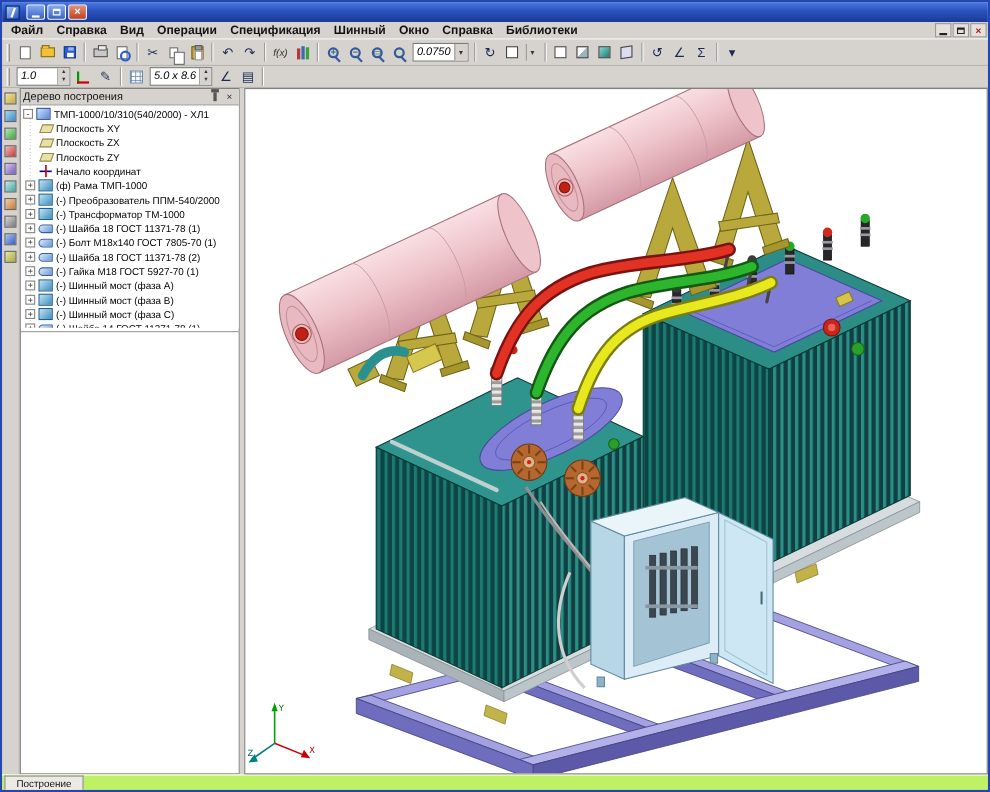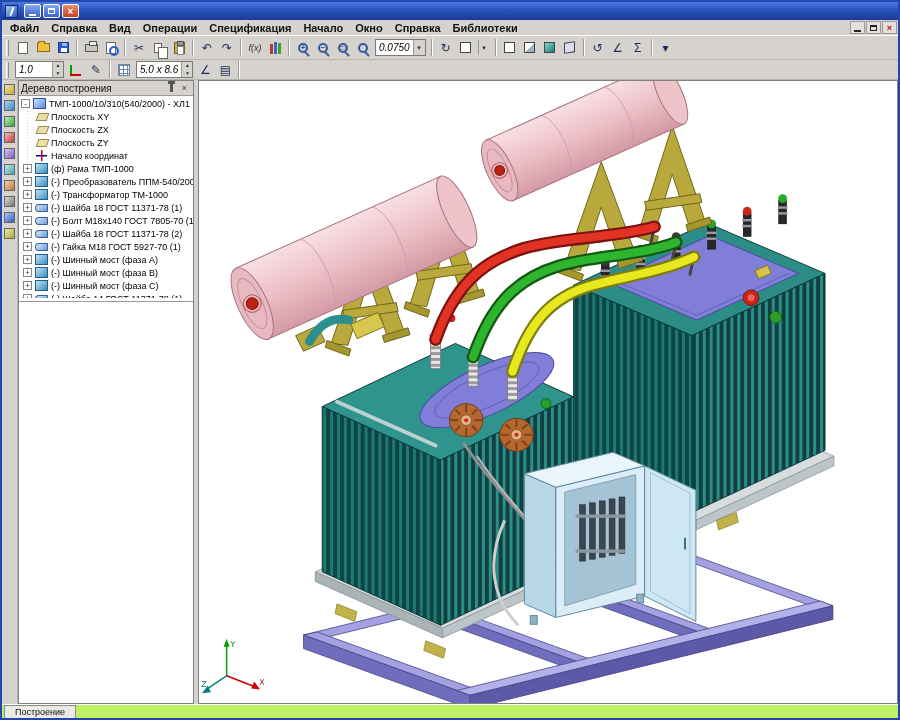--- a/index.html
+++ b/index.html
@@ -79,21 +79,21 @@
   .strip { width:16px; flex:none; background:#d6d3ce; display:flex; flex-direction:column; align-items:center; padding-top:2px; gap:2px; border-right:1px solid #b8b5ae; }
   .sbtn { width:14px; height:14px; display:flex; align-items:center; justify-content:center; border:1px solid transparent; }
   .si { width:11px; height:11px; border:1px solid #666; display:block; }
   .s1{background:linear-gradient(135deg,#f0e6a0,#c8a83a);} .s2{background:linear-gradient(135deg,#a8d8f0,#3a88c8);}
   .s3{background:linear-gradient(135deg,#b8e8b8,#3aa83a);} .s4{background:linear-gradient(135deg,#f0b8b8,#c83a3a);}
   .s5{background:linear-gradient(135deg,#d8c8f0,#7a5ac8);} .s6{background:linear-gradient(135deg,#c8e8e8,#3aa8a8);}
   .s7{background:linear-gradient(135deg,#f0d0a8,#c8783a);} .s8{background:linear-gradient(135deg,#d8d8d8,#787878);}
   .s9{background:linear-gradient(135deg,#a8c8f0,#3a5ac8);} .s10{background:linear-gradient(135deg,#e8e8a8,#a8a83a);}
 
   
-  .treepanel { width:176px; flex:none; background:#fff; border:1px solid #808080; display:flex; flex-direction:column; }
+  .treepanel { width:200px; flex:none; background:#fff; border:1px solid #808080; display:flex; flex-direction:column; }
   .treehdr { height:15px; flex:none; background:#d6d3ce; border-bottom:1px solid #9a9a9a; display:flex; align-items:center; font-size:10px; padding:0 2px; color:#111; }
   .treehdr .t { flex:1; overflow:hidden; white-space:nowrap; }
   .phbtn { width:13px; height:12px; flex:none; display:flex; align-items:center; justify-content:center; font-size:9px; color:#333; border:1px solid transparent; }
   .pinico { width:3px; height:8px; background:#555; position:relative; display:block; }
   .pinico::before { content:""; position:absolute; left:-2px; top:-3px; width:7px; height:3px; background:#555; }
   .tree { flex:1; overflow:hidden; padding-top:1px;
     background:repeating-linear-gradient(180deg,#d0d0d0 0 1px,transparent 1px 3px) 8px 0/1px 100% no-repeat #fff; }
   .tree-row { display:flex; align-items:center; height:13px; font-size:9px; white-space:nowrap; overflow:hidden; padding-left:2px; color:#000; }
   .tree-row.lv1 { padding-left:4px; }
   .exp { width:9px; height:9px; flex:none; border:1px solid #848484; background:#fff; font-size:8px; line-height:7px; text-align:center; margin-right:3px; color:#333; }
@@ -129,21 +129,21 @@
       </span>
     <span class="wbtn close">×</span>
   </div>
 
   <div class="menubar">
     <span class="menu-item">Файл</span>
     <span class="menu-item">Справка</span>
     <span class="menu-item">Вид</span>
     <span class="menu-item">Операции</span>
     <span class="menu-item">Спецификация</span>
-    <span class="menu-item">Начало</span>
+    <span class="menu-item">Шинный</span>
     <span class="menu-item">Окно</span>
     <span class="menu-item">Справка</span>
     <span class="menu-item">Библиотеки</span>
     <span class="menu-spacer"></span>
     <span class="mdibtn">
         <span class="g-min"></span>
       </span>
     <span class="mdibtn">
         <span class="g-max"></span>
       </span>

